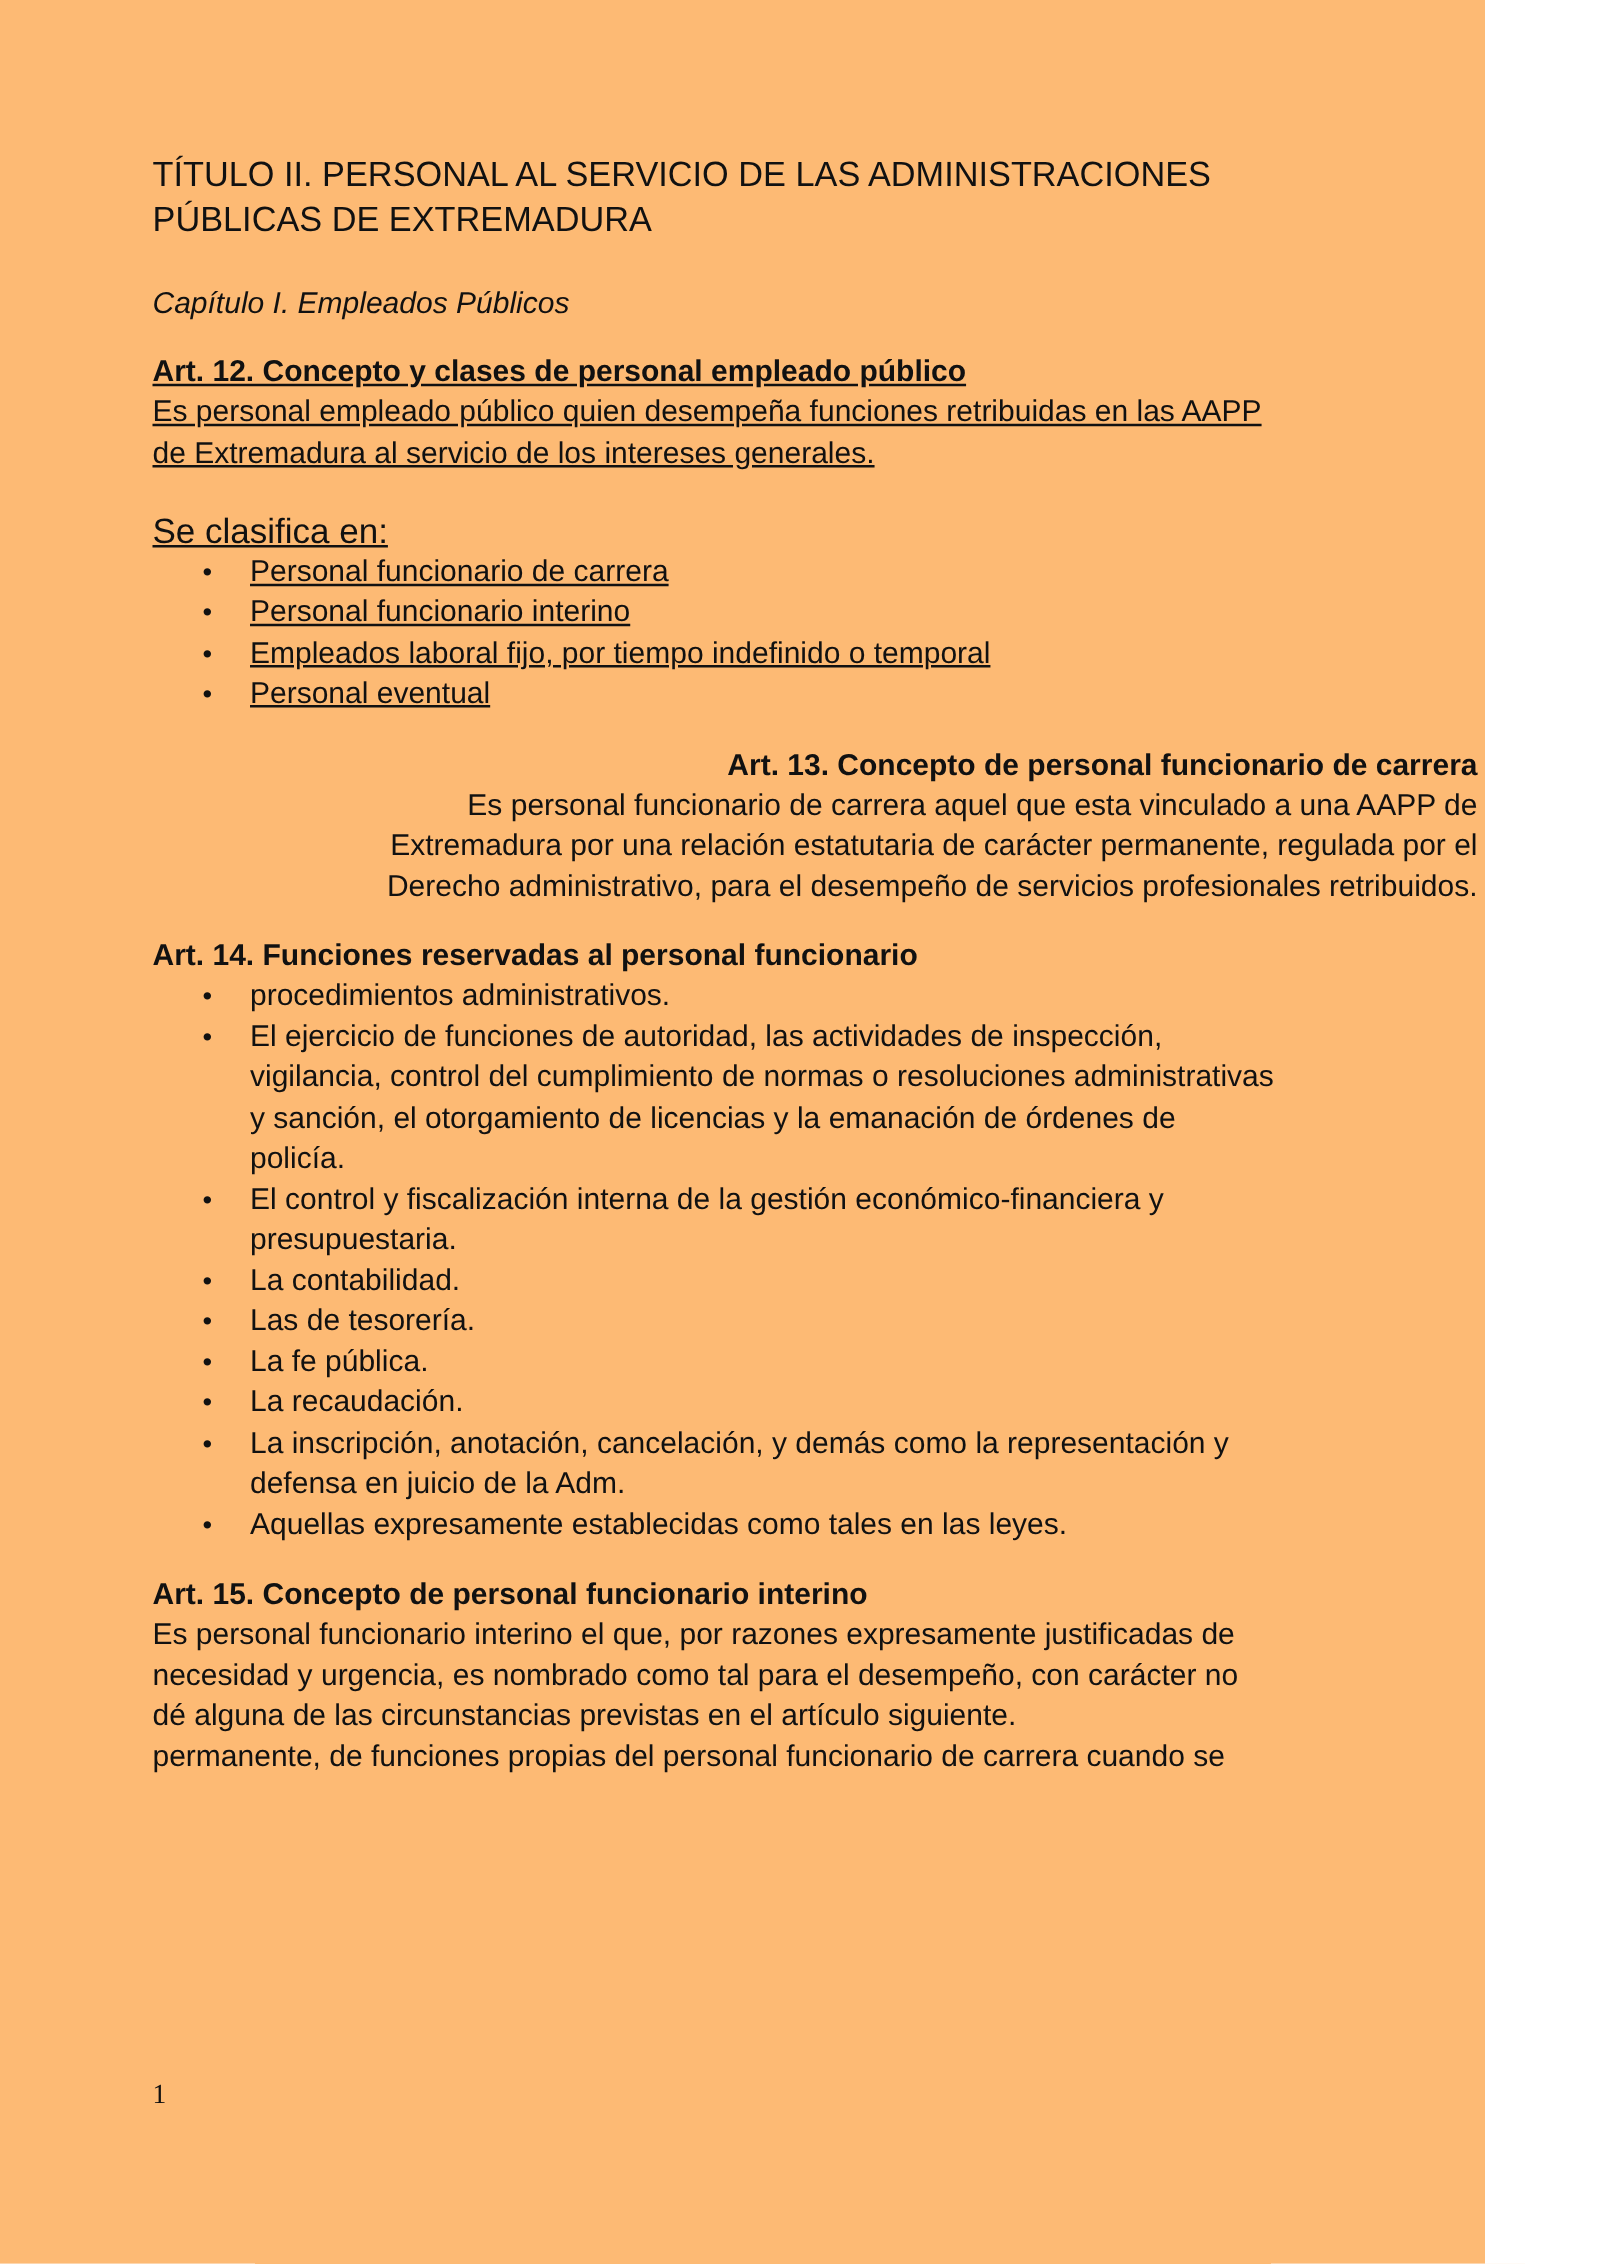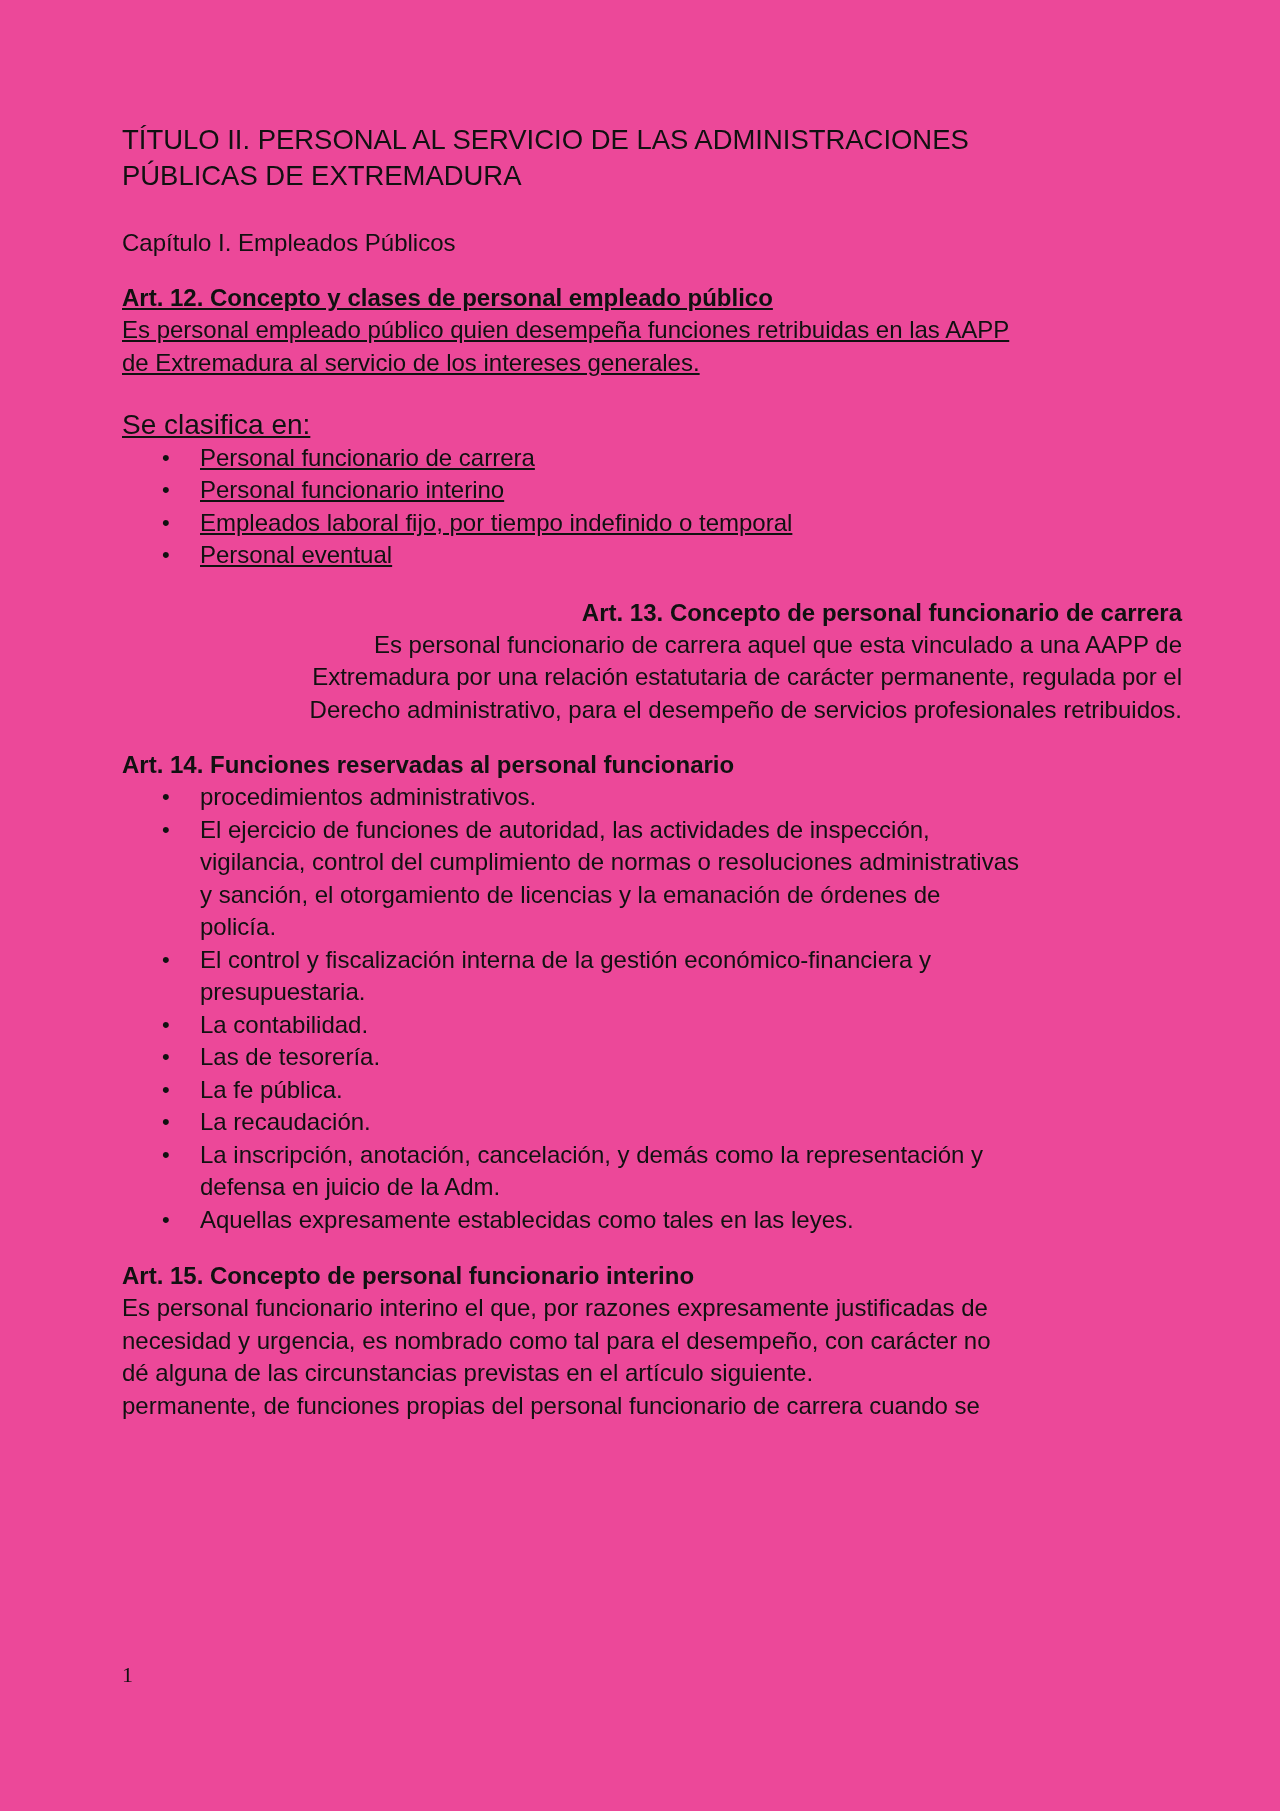--- a/index.html
+++ b/index.html
@@ -1,27 +1,27 @@
 <!DOCTYPE html>
 <html><head>
 <meta charset="utf-8">
 <style>
   html, body { margin: 0; padding: 0; background: #ffffff; }
   body { width: 1280px; height: 1811px; position: relative; overflow: hidden; }
   .page {
-    position: absolute; left: 0; top: 0; width: 1280px; height: 1811px;
-    background: #ec4899; color: #111111;
+    position: absolute; left: 0; top: 0; width: 1188px; height: 1811px;
+    background: #fdba74; color: #111111;
     font-family: "Liberation Sans", sans-serif;
   }
   .content { position: absolute; left: 122px; top: 122px; width: 1060px; }
   .title {
     font-size: 28px; line-height: 36px; margin: 0; font-weight: normal;
     letter-spacing: 0px; transform: scaleX(0.98); transform-origin: left;
   }
-  .chapter { font-size: 24px; line-height: 32px; margin: 33px 0 0 0; }
+  .chapter { font-size: 24px; line-height: 32px; font-style: italic; margin: 33px 0 0 0; }
   .art { margin-top: 22px; }
   .art-heading { font-size: 24px; line-height: 32px; font-weight: bold; margin: 0; }
   .para { font-size: 24px; line-height: 32.5px; margin: 0; }
   .intro { font-size: 28px; line-height: 32.5px; margin: 30px 0 0 0; }
   ul.bullets { list-style: none; margin: 0; padding: 0; }
   ul.bullets li {
     position: relative; font-size: 24px; line-height: 32.5px;
     padding-left: 78px;
   }
   ul.bullets li .bullet {

